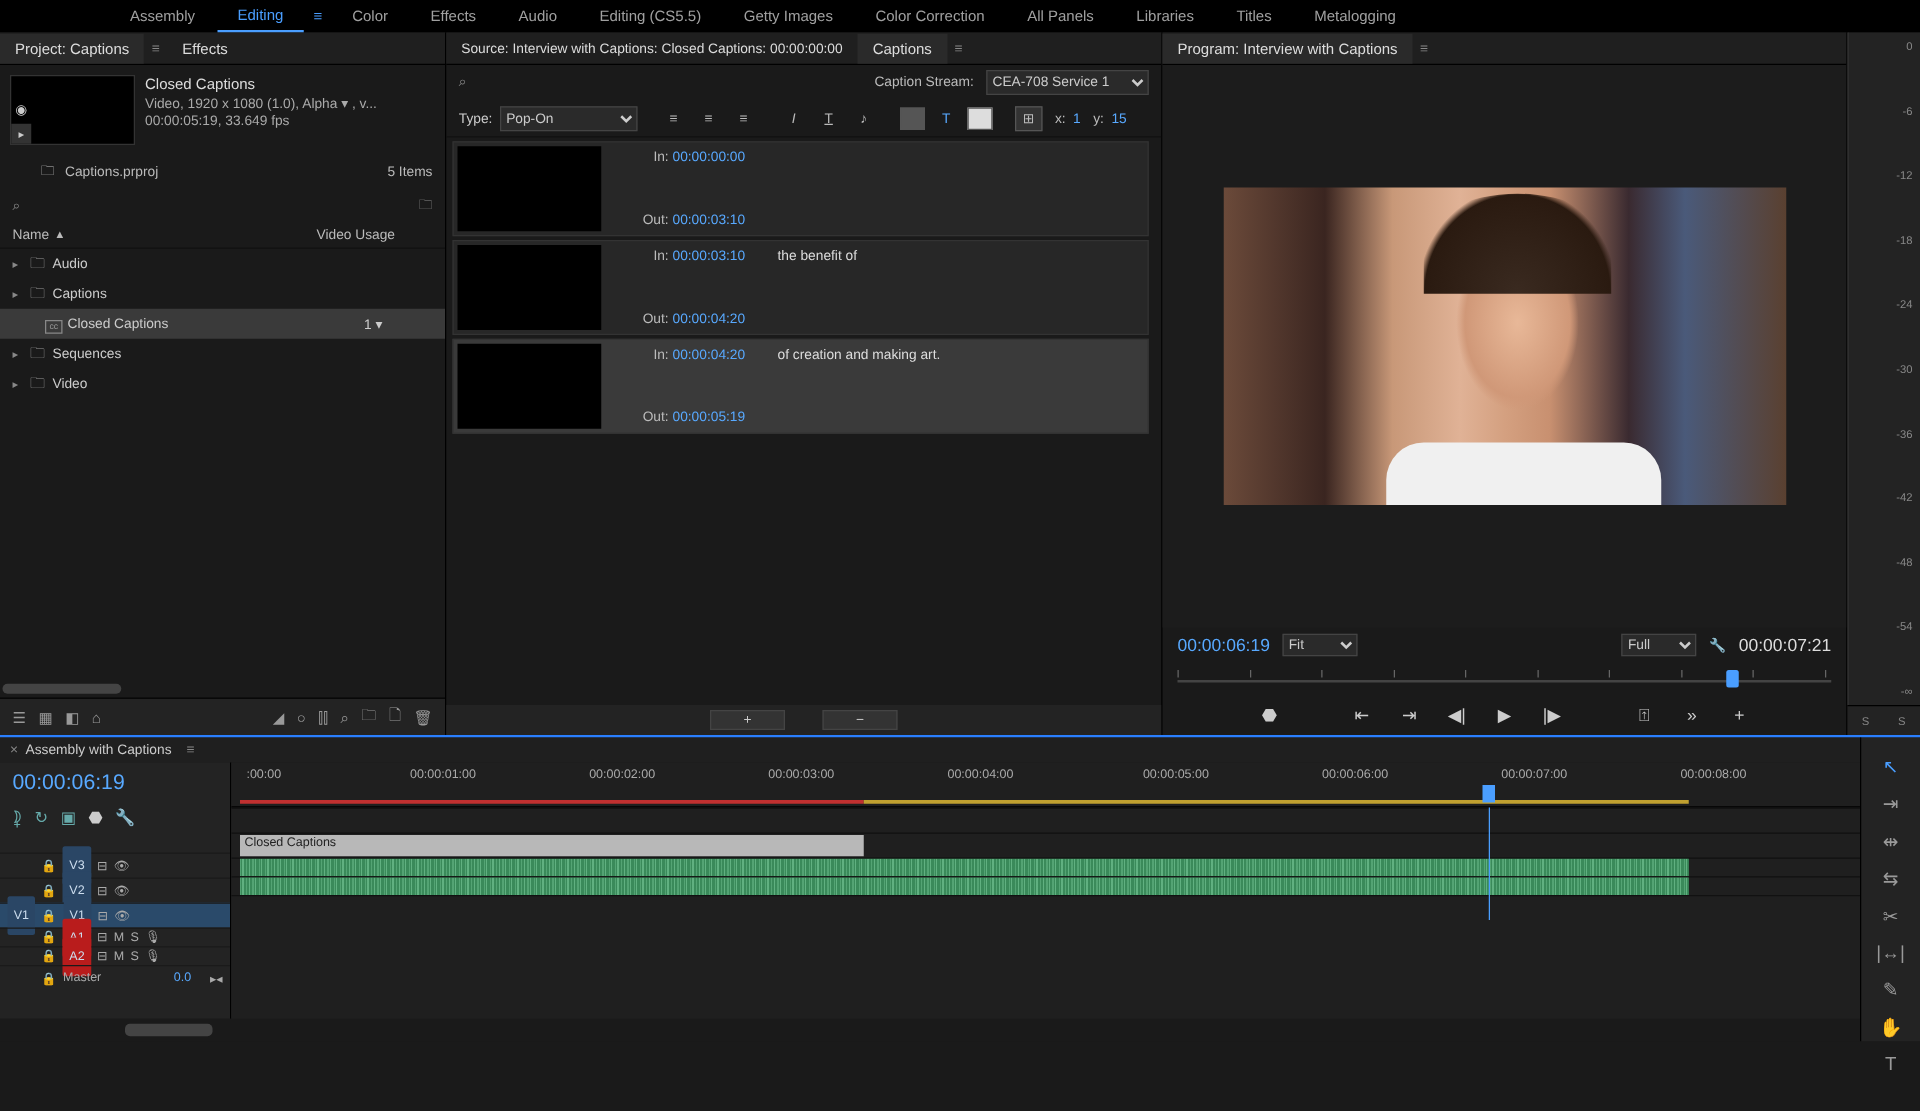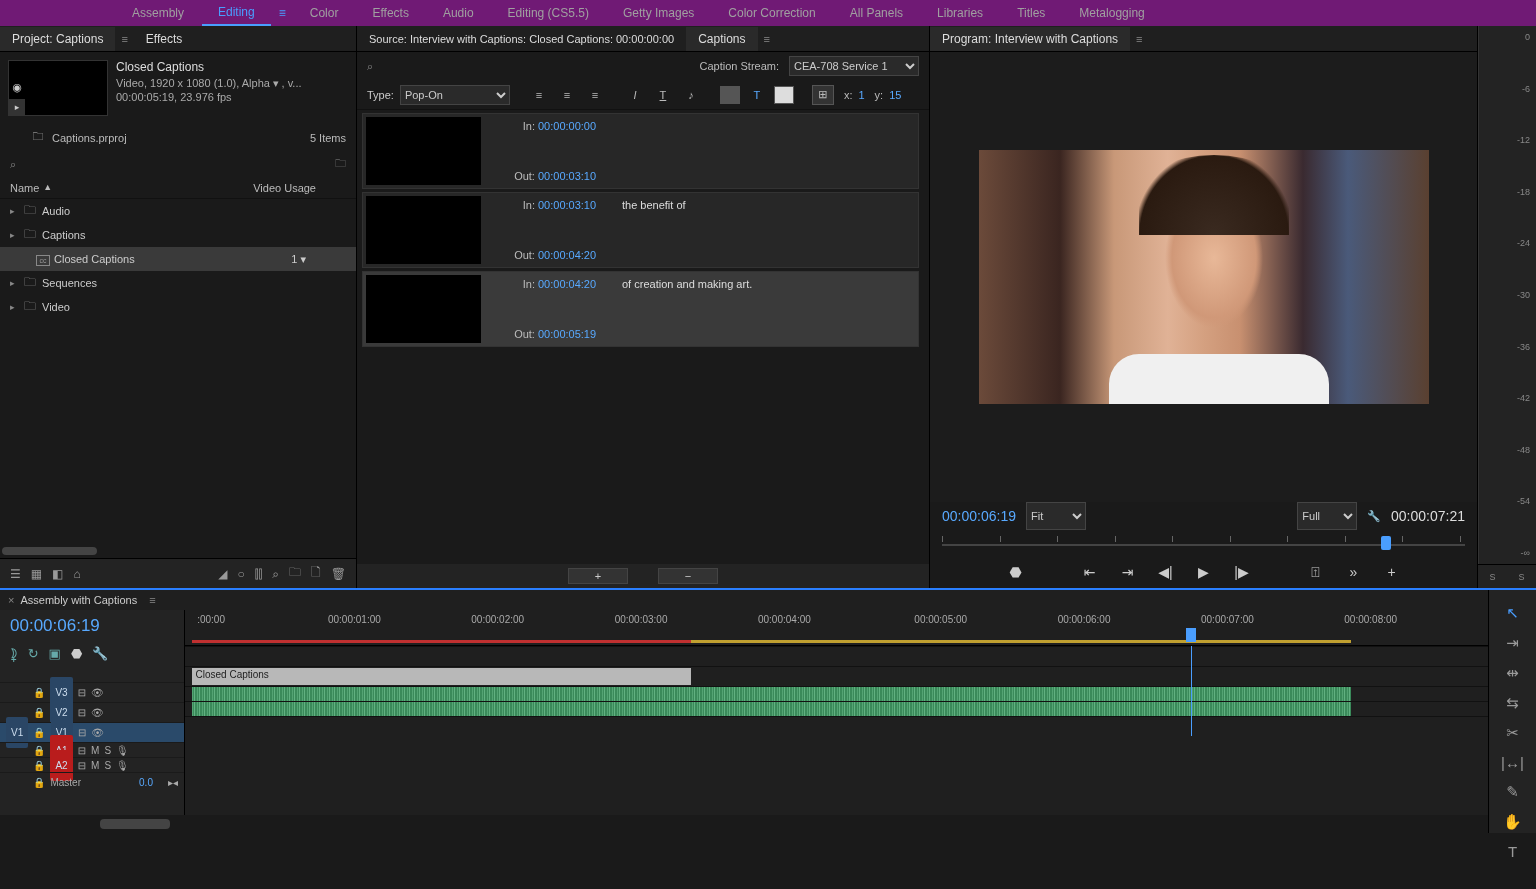--- a/index.html
+++ b/index.html
@@ -1,19 +1,19 @@
 <!DOCTYPE html>
 <html><head>
 <meta charset="utf-8">
 <style>
 * { margin: 0; padding: 0; box-sizing: border-box; font-family: 'Segoe UI', Arial, sans-serif; }
 body { background: #1a1a1a; color: #ccc; font-size: 11px; overflow: hidden; width: 1536px; height: 889px; }
 
 
-.workspace-bar { height: 26px; display: flex; align-items: center; background: #701a75; padding-left: 116px; gap: 2px; }
+.workspace-bar { height: 26px; display: flex; align-items: center; background: #000000; padding-left: 88px; gap: 2px; }
 .workspace-item { padding: 5px 16px; color: #a0a0a0; cursor: pointer; font-size: 12px; }
 .workspace-item.active { color: #4a9eff; border-bottom: 2px solid #4a9eff; }
 .ws-menu { color: #4a9eff; padding: 0 6px; font-size: 12px; }
 
 
 .main { display: flex; height: 562px; }
 .col-left { width: 357px; display: flex; flex-direction: column; border-right: 1px solid #000; }
 .col-mid { width: 573px; display: flex; flex-direction: column; border-right: 1px solid #000; }
 .col-right { flex: 1; display: flex; flex-direction: column; border-right: 1px solid #000; }
 .col-far { width: 58px; background: #232323; }
@@ -69,21 +69,21 @@
 .cap-zoom .zbtn { width: 60px; height: 16px; background: #333; text-align: center; line-height: 14px; color: #ccc; border: 1px solid #444; cursor:pointer;}
 
 
 .prog-view { flex: 1; background: #1c1c1c; display: flex; align-items: center; justify-content: center; padding: 10px 0; }
 .video-frame { width: 450px; height: 254px; background: linear-gradient(90deg, #6b4a3a 0%, #3a2520 18%, #c89878 30%, #e0b296 42%, #d4a080 50%, #c89070 58%, #3a2a30 72%, #4a5a7a 82%, #5a4030 100%); position: relative; overflow: hidden; }
 .face { position:absolute; left:150px; top:20px; width:170px; height:220px; background: radial-gradient(ellipse 70px 100px at 50% 40%, #e8b898 0%, #d09878 60%, transparent 70%); }
 .hair { position:absolute; left:160px; top:5px; width:150px; height:80px; background: radial-gradient(ellipse at 50% 100%, #3a2a20 0%, #2a1a10 70%, transparent 75%); border-radius: 50% 50% 0 0; }
 .shirt { position:absolute; left:130px; bottom:0; width:220px; height:50px; background: #f0f0f0; border-radius: 30px 30px 0 0; }
 .prog-ctrl1 { height: 28px; display: flex; align-items: center; padding: 0 12px; gap: 10px; }
 .prog-ctrl1 .tc-blue { color: #58a9ff; font-size: 14px; font-weight: 500; }
-.prog-ctrl1 select { background: #2a2a2a; color: #ccc; border: 1px solid #444; height: 28px; font-size: 11px; width: 60px; }
+.prog-ctrl1 select { background: #2a2a2a; color: #ccc; border: 1px solid #444; height: 18px; font-size: 11px; width: 60px; }
 .prog-ctrl1 .tc-white { color: #ddd; font-size: 14px; margin-left: auto; }
 .prog-scrub { height: 26px; position: relative; margin: 0 12px; }
 .prog-scrub .track { position: absolute; top: 14px; left: 0; right: 0; height: 2px; background: #444; }
 .prog-scrub .tick { position:absolute; top:6px; width:1px; height:6px; background:#666; }
 .prog-scrub .ph { position: absolute; top: 6px; width: 10px; height: 14px; background: #4a9eff; border-radius: 2px; }
 .prog-ctrl2 { height: 32px; display: flex; align-items: center; justify-content: center; gap: 16px; }
 .prog-ctrl2 .pbtn { color: #ccc; font-size: 14px; cursor: pointer; width: 22px; text-align: center; }
 
 
 .meters { display: flex; flex-direction: column; height: 100%; }
@@ -155,21 +155,21 @@
       <div class="panel-tab">Effects</div>
     </div>
     <div class="asset-header">
       <div class="thumb">
         <div class="cam">◉</div>
         <div class="play">▸</div>
       </div>
       <div class="asset-meta">
         <div class="title">Closed Captions</div>
         <div>Video, 1920 x 1080 (1.0), Alpha ▾ , v...</div>
-        <div>00:00:05:19, 23.976 fps</div>
+        <div>00:00:05:19, 33.649 fps</div>
       </div>
     </div>
     <div class="proj-row">
       <span class="icon">🗀</span>
       <span>Captions.prproj</span>
       <span class="sep"></span>
       <span>5 Items</span>
     </div>
     <div class="search-row">
       <span style="color:#888">⌕</span>

